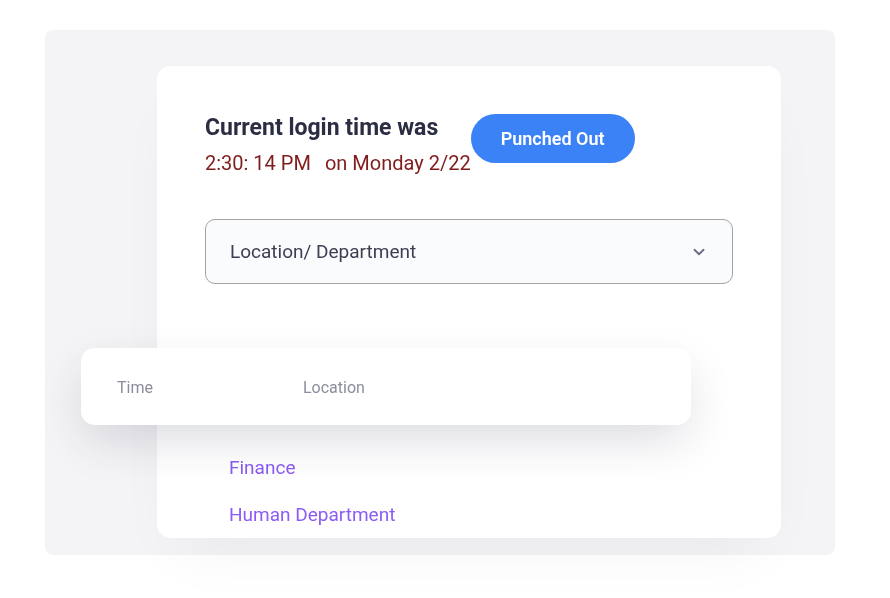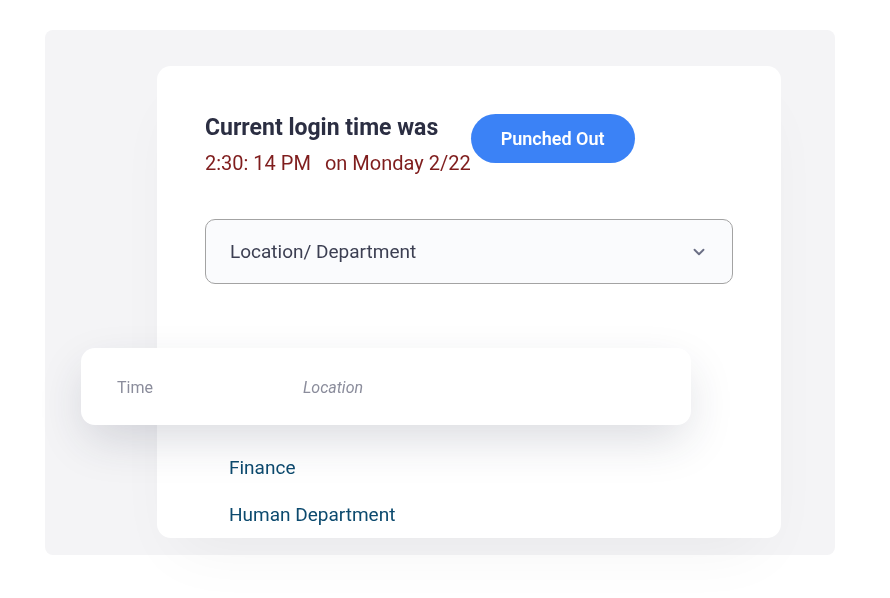--- a/index.html
+++ b/index.html
@@ -85,21 +85,21 @@
       width: 18px;
       height: 18px;
       color: #6b6f85;
       flex-shrink: 0;
     }
     .options-list {
       padding-top: 160px;
     }
     .option-item {
       font-size: 19px;
-      color: #0c4a6e;
+      color: #8b5cf6;
       padding: 12px 24px;
       cursor: pointer;
     }
     .popover {
       position: absolute;
       left: 36px;
       top: 318px;
       width: 610px;
       background: #ffffff;
       border-radius: 14px;
@@ -107,21 +107,21 @@
       padding: 30px 36px 28px 36px;
       display: flex;
       gap: 36px;
     }
     .popover-col {
       display: flex;
       flex-direction: column;
       gap: 10px;
     }
     .popover-col:nth-child(1) { flex: 0 0 150px; }
-    .popover-col:nth-child(2) { flex: 0 0 140px; font-style: italic; }
+    .popover-col:nth-child(2) { flex: 0 0 140px; }
     .popover-col:nth-child(3) { flex: 1; }
     .popover-label {
       font-size: 16px;
       color: #8b8d9c;
       font-weight: 400;
     }
     .popover-value {
       font-size: 19px;
       font-weight: 700;
       color: #2b2e42;

